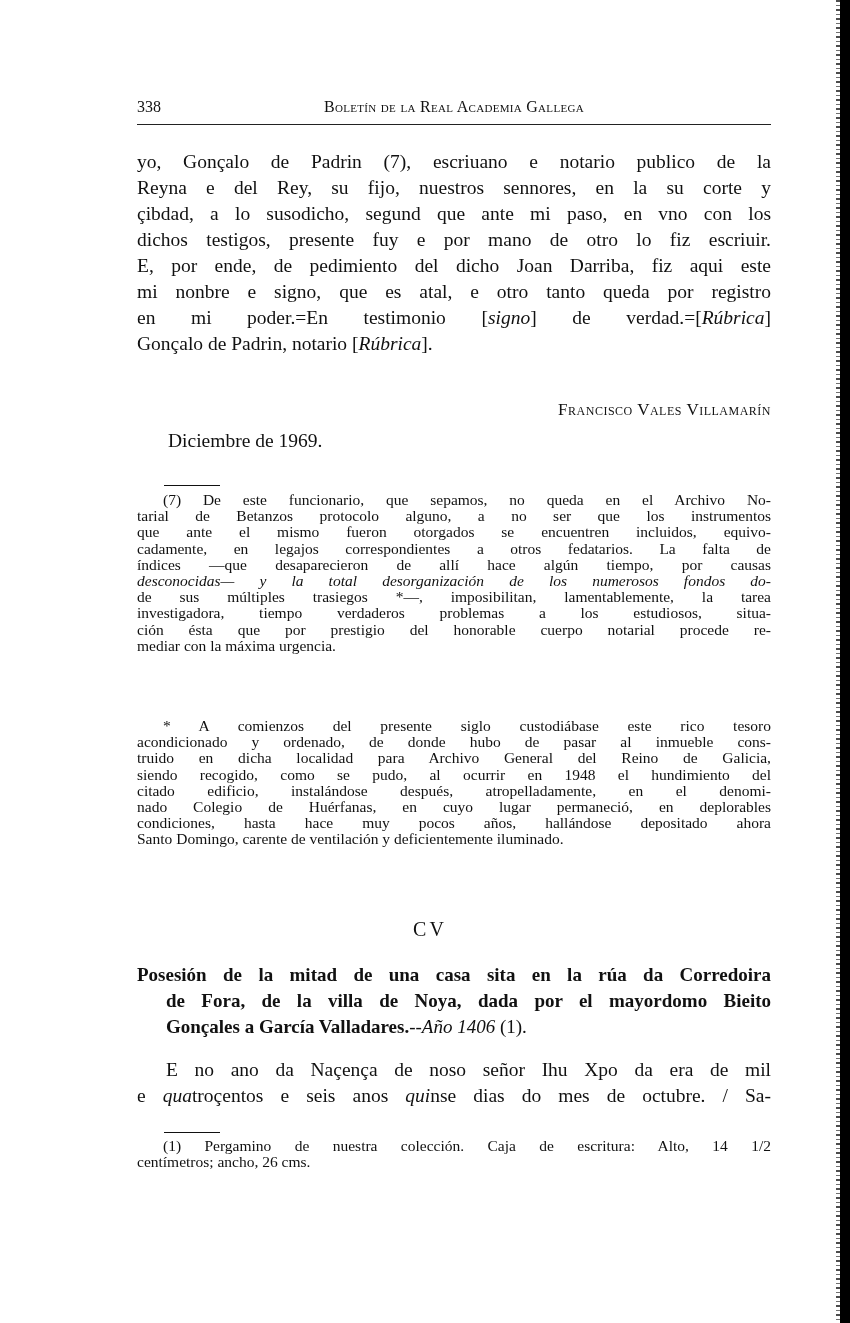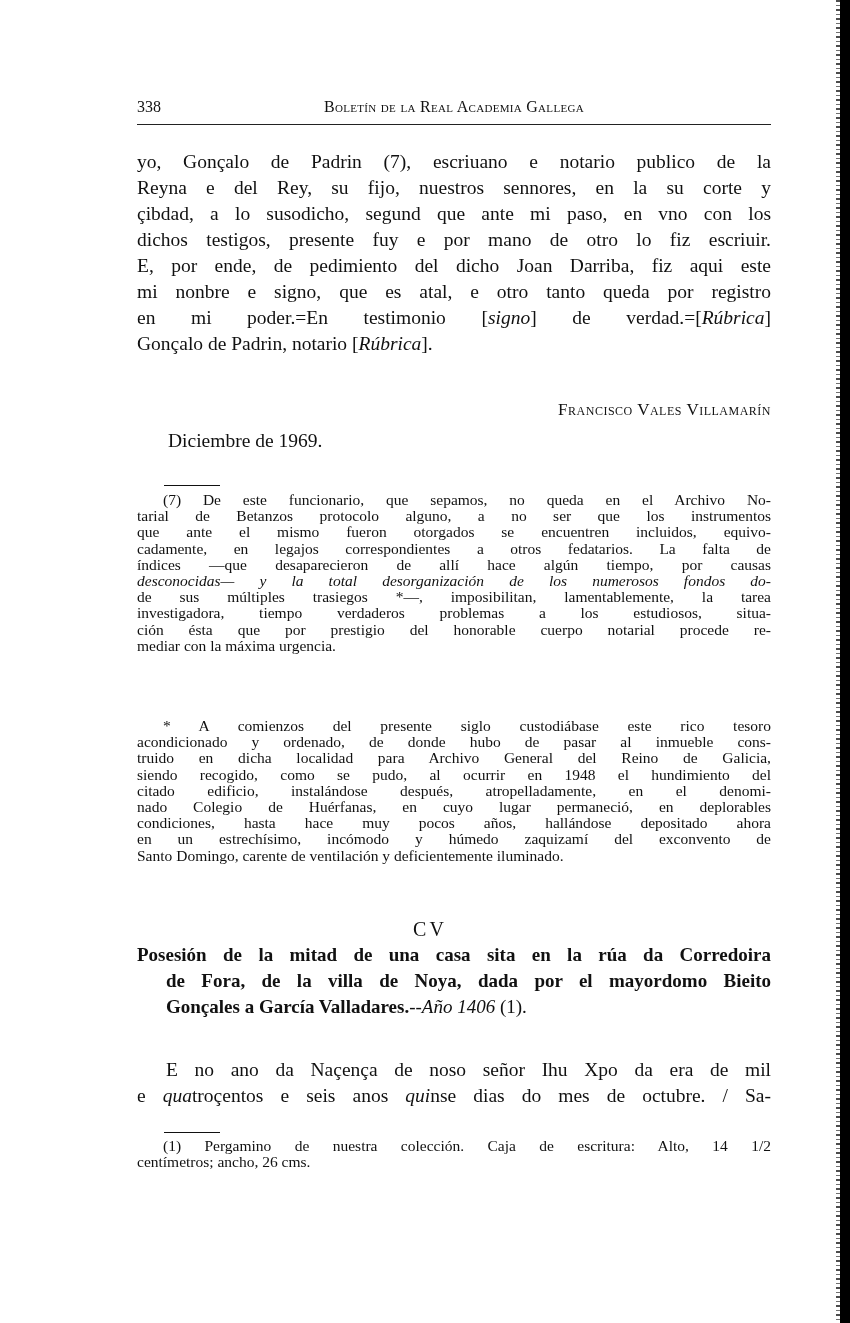--- a/index.html
+++ b/index.html
@@ -21,21 +21,21 @@
   .fn-rule.r1 { top: 485px; }
   .fn-rule.r2 { top: 1132px; }
   .footnote { position: absolute; left: 137px; width: 634px; font-size: 15.5px; line-height: 16.2px; }
   .footnote .line { display: block; white-space: nowrap; text-align: justify; text-align-last: justify; }
   .footnote .line.last { text-align-last: left; }
   .footnote .indent { padding-left: 26px; }
   .fn7 { top: 492px; }
   .fnstar { top: 718px; }
   .fn1 { top: 1138px; }
   .section-num { position: absolute; left: 0; width: 850px; top: 918px; text-align: center; font-size: 20px; letter-spacing: 3px; padding-left: 10px; box-sizing: border-box; }
-  .section-title { position: absolute; left: 137px; width: 634px; top: 942px; font-weight: bold; font-size: 19px; line-height: 26px; }
+  .section-title { position: absolute; left: 137px; width: 634px; top: 962px; font-weight: bold; font-size: 19px; line-height: 26px; }
   .section-title .line { display: block; white-space: nowrap; text-align: justify; text-align-last: justify; }
   .section-title .line.hang { padding-left: 29px; }
   .section-title .line.last { text-align-last: left; }
   .p2 { top: 1057px; }
   .p2 .first { padding-left: 29px; }
   i { font-style: italic; }
   .fw { font-weight: normal; }
 </style>
 </head>
 <body>
@@ -78,21 +78,20 @@
   </div>
 
   <div class="footnote fnstar">
     <span class="line indent">* A comienzos del presente siglo custodiábase este rico tesoro</span>
     <span class="line">acondicionado y ordenado, de donde hubo de pasar al inmueble cons-</span>
     <span class="line">truido en dicha localidad para Archivo General del Reino de Galicia,</span>
     <span class="line">siendo recogido, como se pudo, al ocurrir en 1948 el hundimiento del</span>
     <span class="line">citado edificio, instalándose después, atropelladamente, en el denomi-</span>
     <span class="line">nado Colegio de Huérfanas, en cuyo lugar permaneció, en deplorables</span>
     <span class="line">condiciones, hasta hace muy pocos años, hallándose depositado ahora</span>
-    <span class="line">en un estrechísimo, incómodo y húmedo zaquizamí del exconvento de</span>
     <span class="line last">Santo Domingo, carente de ventilación y deficientemente iluminado.</span>
   </div>
 
   <div class="section-num">CV</div>
 
   <div class="section-title">
     <span class="line">Posesión de la mitad de una casa sita en la rúa da Corredoira</span>
     <span class="line hang">de Fora, de la villa de Noya, dada por el mayordomo Bieito</span>
     <span class="line hang last"><span>Gonçales a García Valladares.</span><span class="fw">--</span><i class="fw">Año 1406</i><span class="fw"> (1).</span></span>
   </div>

